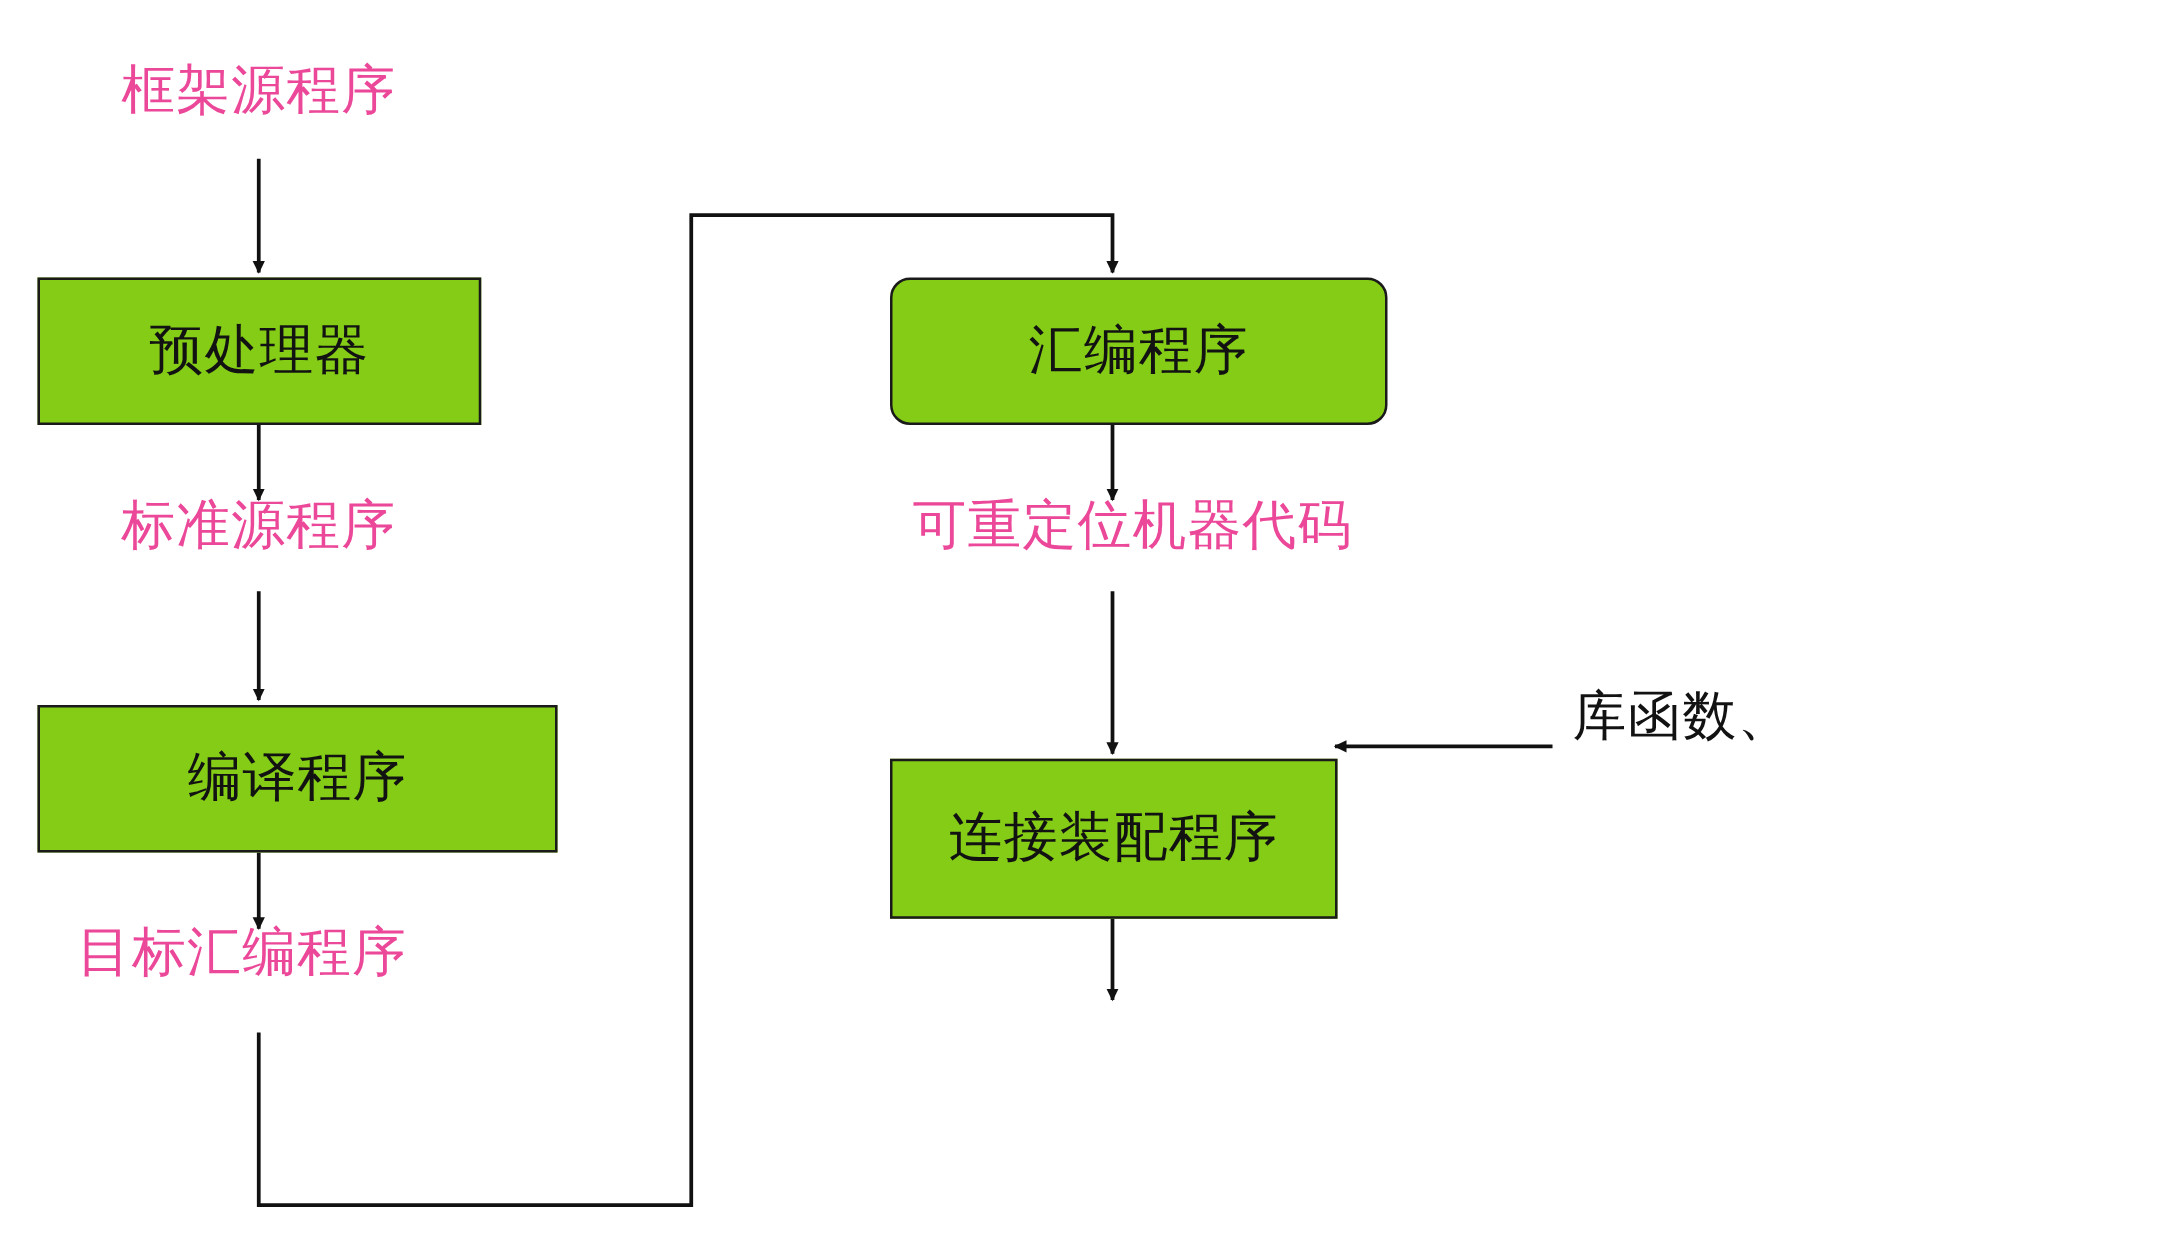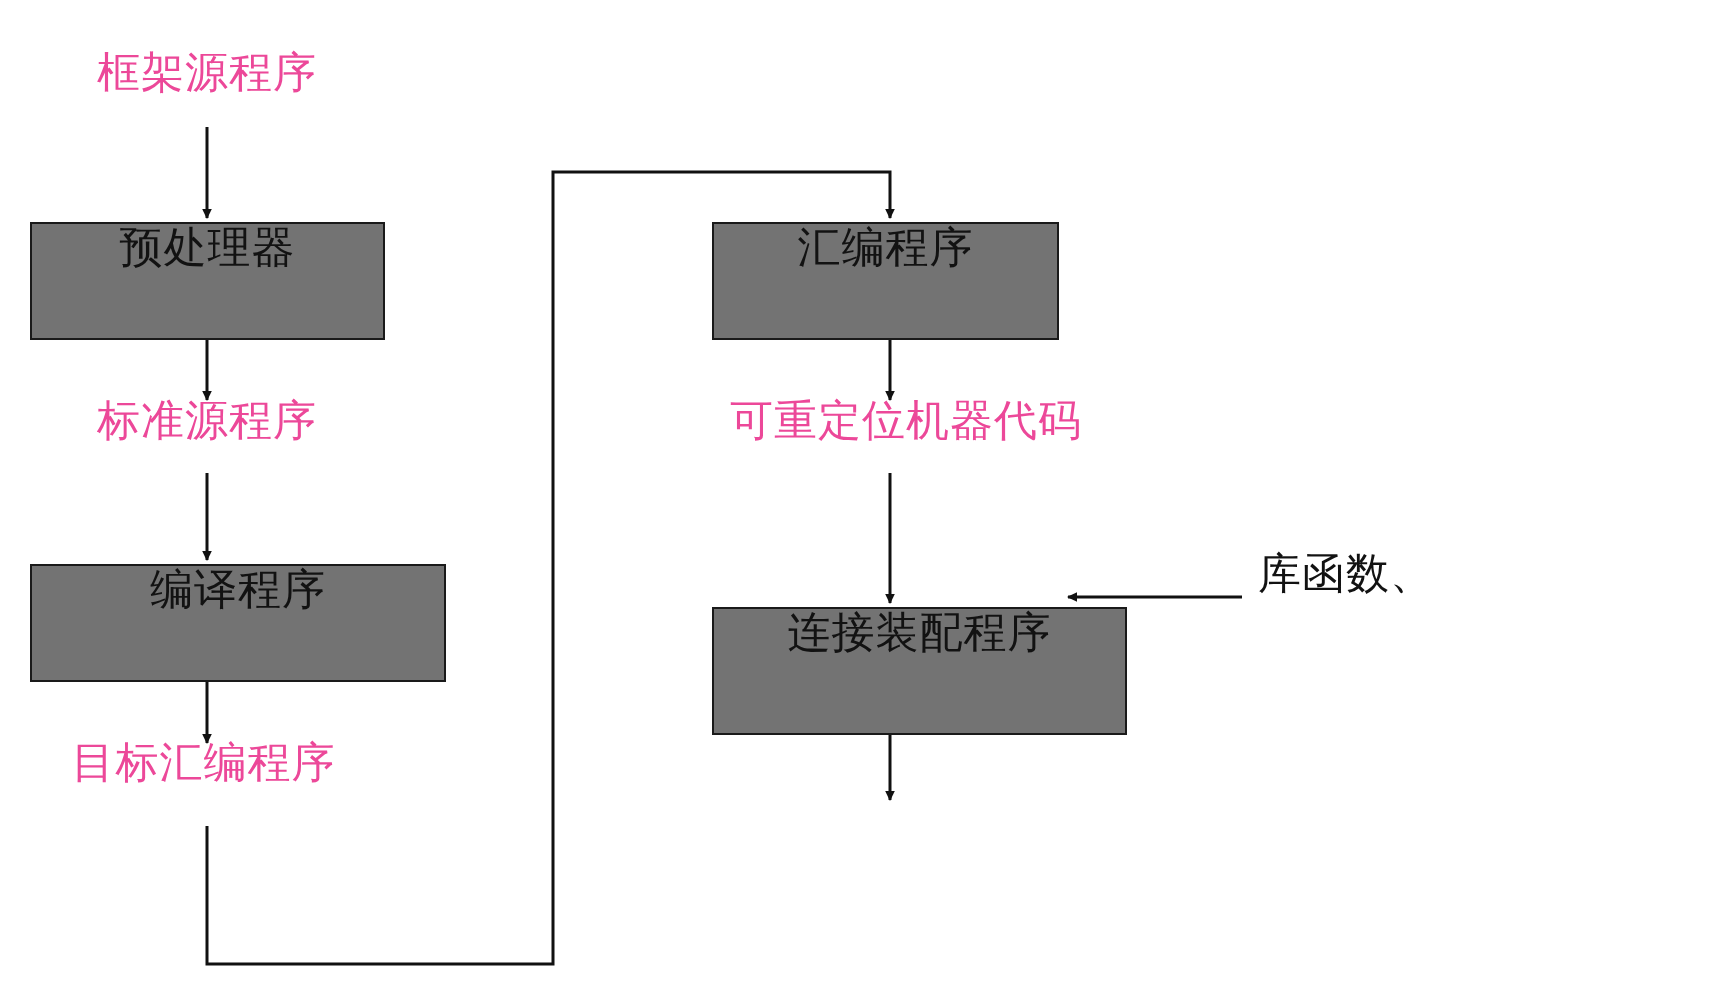--- a/index.html
+++ b/index.html
@@ -22,22 +22,23 @@
     position: absolute;
     left: 0;
     top: 0;
     width: 1736px;
     height: 1004px;
   }
   .node-box {
     position: absolute;
     box-sizing: border-box;
     border: 2.5px solid #1a1a1a;
-    background: #737373;
+    background: #84cc16;
     display: flex;
+    align-items: center;
     justify-content: center;
   }
   .node-box .node-label {
     font-size: 43px;
     line-height: 1.1;
     color: #121212;
     letter-spacing: 1px;
     white-space: nowrap;
   }
   .free-label {
@@ -90,38 +91,38 @@
 
     <line x1="1242" y1="597" x2="1068" y2="597" stroke="#111111" stroke-width="3" marker-end="url(#arrowhead)"></line>
 
     <line x1="890" y1="735" x2="890" y2="800" stroke="#111111" stroke-width="3" marker-end="url(#arrowhead)"></line>
   </svg>
 
   <div class="free-label" style="left:52px; top:48px; width:310px;">框架源程序</div>
 
   <div class="free-label" style="left:52px; top:396px; width:310px;">标准源程序</div>
 
-  <div class="free-label" style="left:26px; top:738px; width:355px;">目标汇编程序</div>
+  <div class="free-label" style="left:16px; top:738px; width:355px;">目标汇编程序</div>
 
   <div class="free-label" style="left:688px; top:396px; width:436px;">可重定位机器代码</div>
 
 
   <div class="node-box" style="left:30px; top:222px; width:355px; height:118px;">
     <span class="node-label">预处理器</span>
   </div>
 
   <div class="node-box" style="left:30px; top:564px; width:416px; height:118px;">
     <span class="node-label">编译程序</span>
   </div>
 
-  <div class="node-box" style="left:712px; top:222px; width:347px; height:118px;">
+  <div class="node-box" style="left:712px; top:222px; width:398px; height:118px;border-radius:16px;">
     <span class="node-label">汇编程序</span>
   </div>
 
-  <div class="node-box" style="left:712px; top:607px; width:415px; height:128px;">
+  <div class="node-box" style="left:712px; top:607px; width:358px; height:128px;">
     <span class="node-label">连接装配程序</span>
   </div>
 
   <div class="annotation" style="left:1258px; top:546px;">
     <span class="ann-line">库函数、</span>
   </div>
 
 </div>
 
 </body></html>

